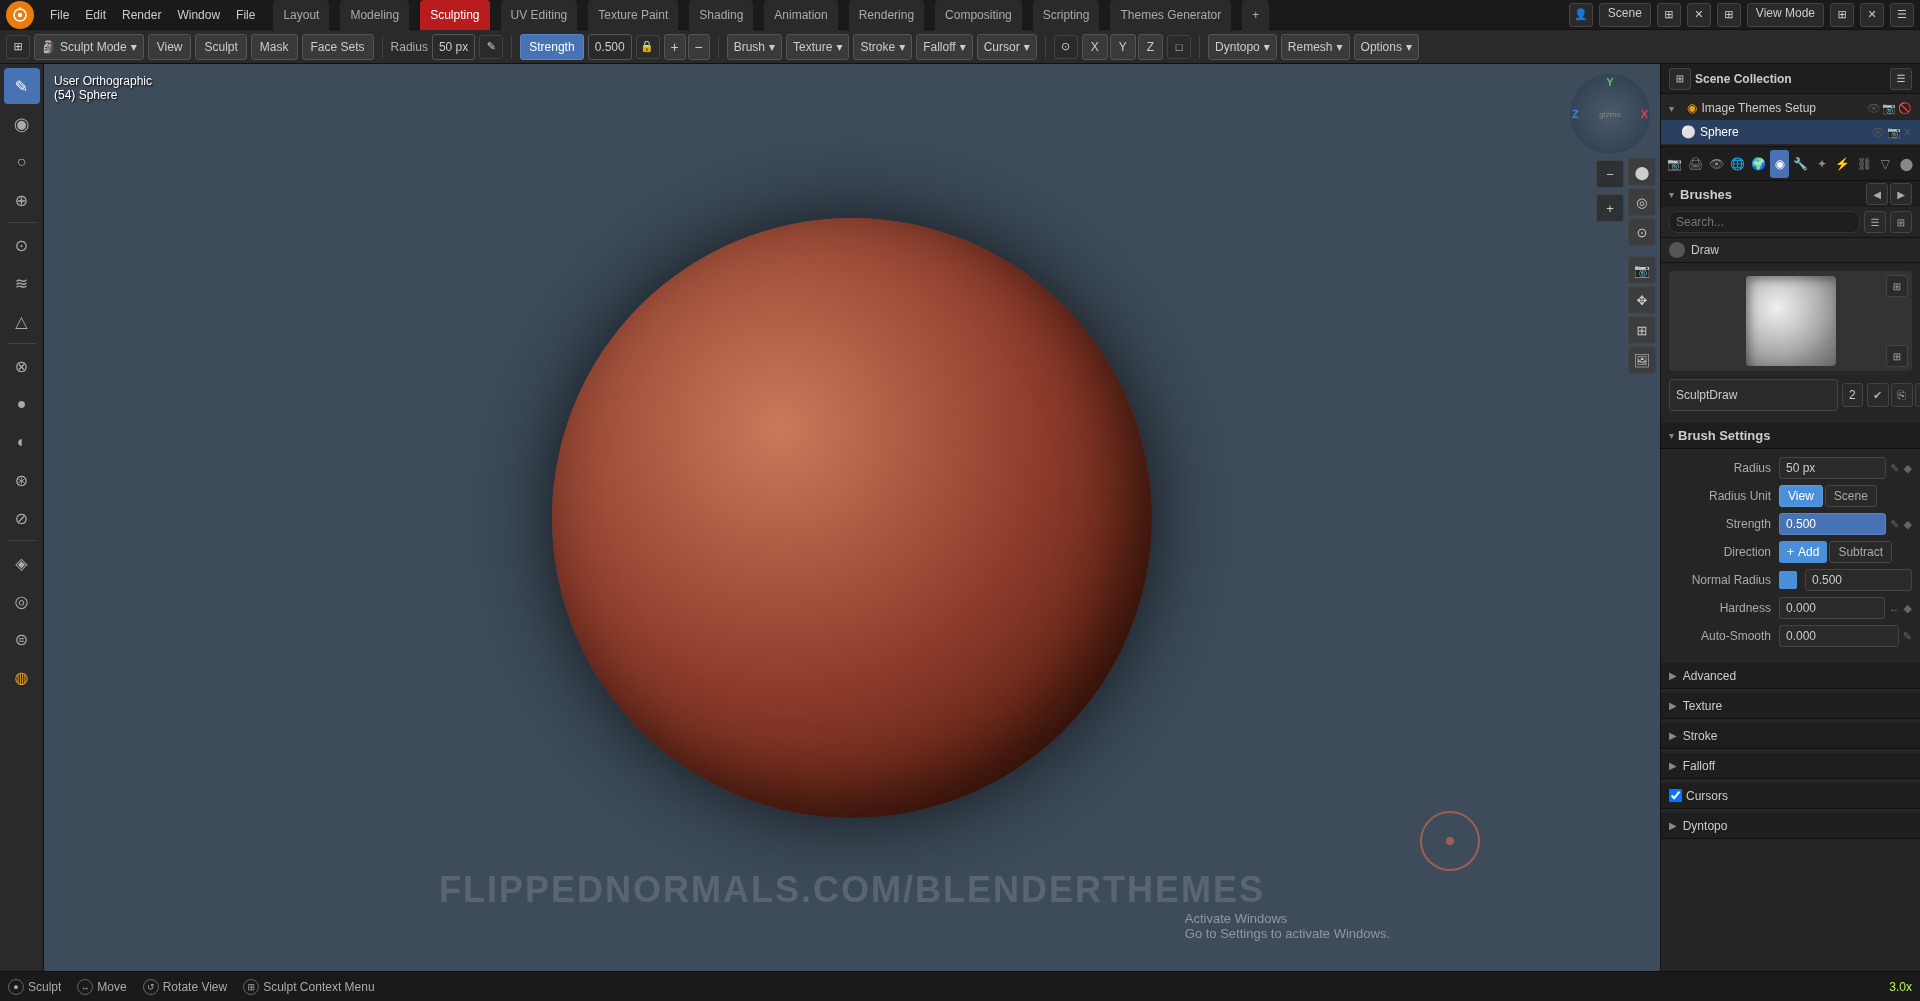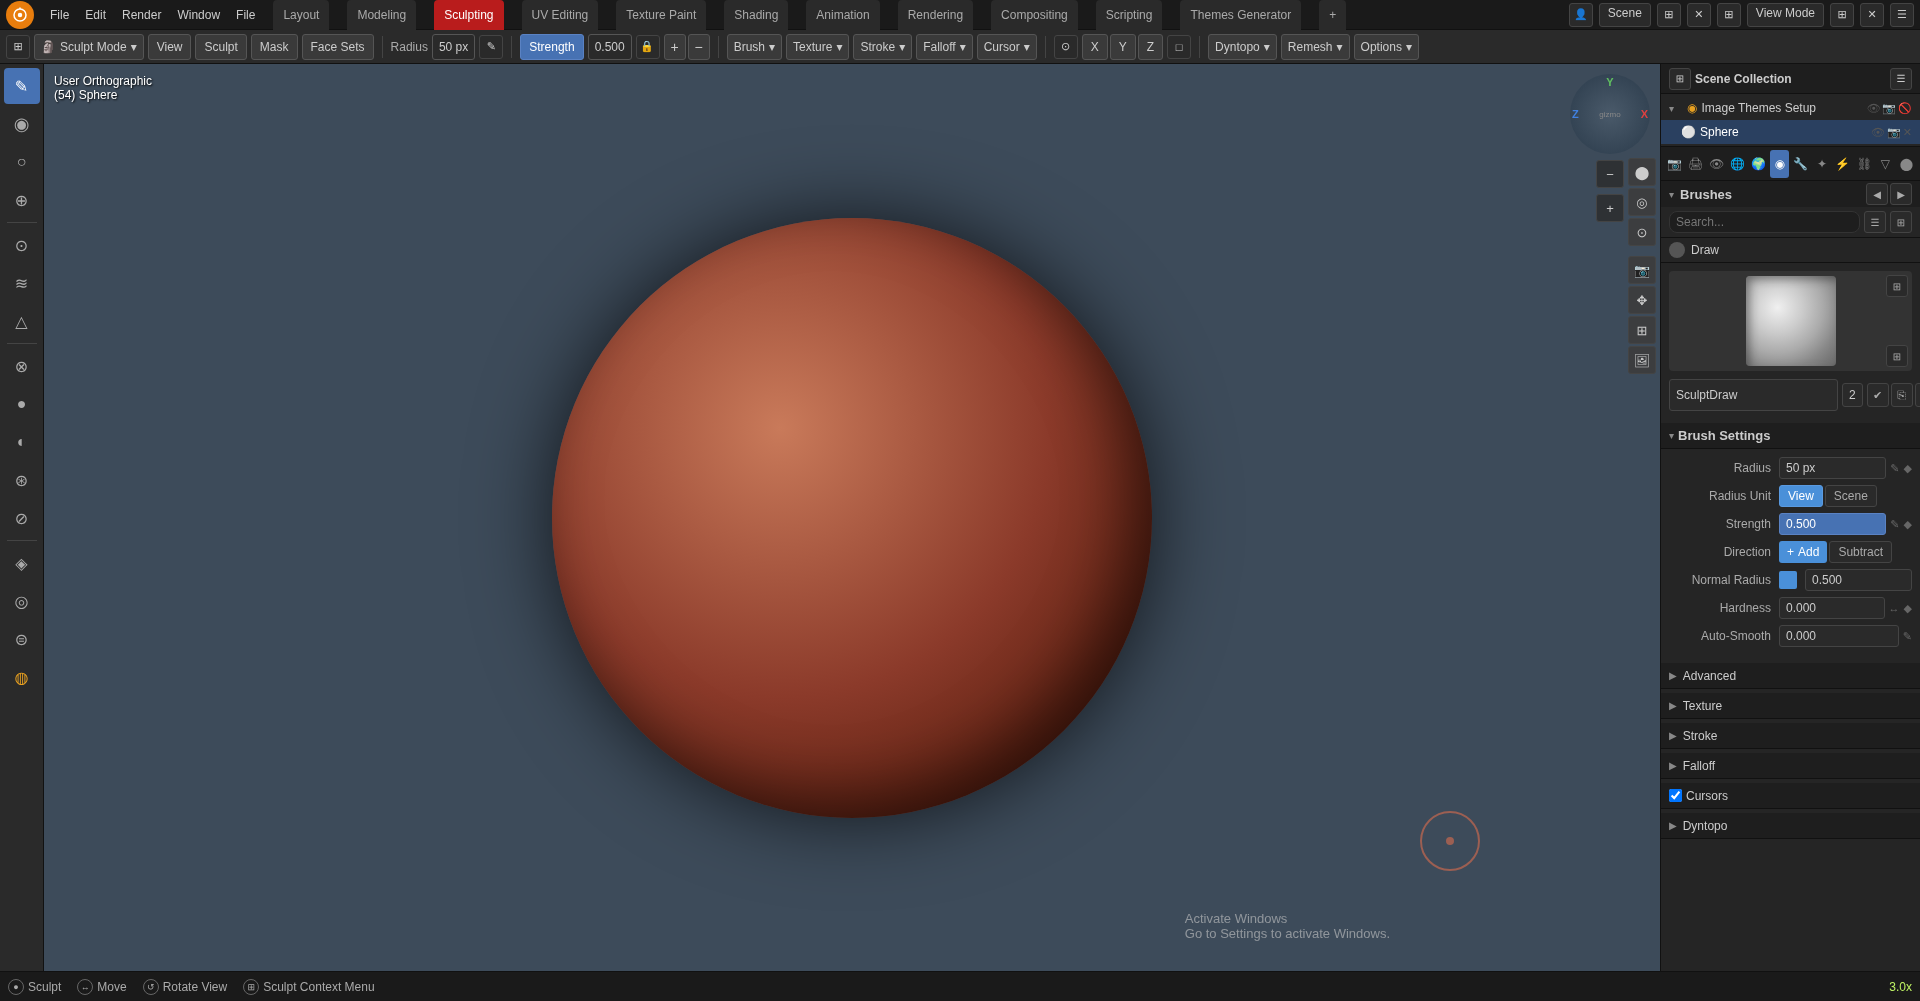--- a/index.html
+++ b/index.html
@@ -6,21 +6,21 @@
     body { width: 1920px; height: 1001px; overflow: hidden; background: #1e1e1e; font-family: 'Arial', sans-serif; font-size: 12px; color: #ccc; }
 
     
     .top-menu-bar {
       display: flex; align-items: center; height: 30px; background: #1a1a1a; border-bottom: 1px solid #111;
       padding: 0 6px; gap: 0;
     }
     .top-menu-bar .logo { width: 28px; height: 28px; background: #e87d0d; border-radius: 50%; display: flex; align-items: center; justify-content: center; margin-right: 8px; flex-shrink: 0; }
     .top-menu-bar .logo svg { width: 18px; height: 18px; }
     .menu-item { padding: 2px 8px; cursor: pointer; color: #ccc; font-size: 12px; height: 30px; display: flex; align-items: center; }
-    .workspace-tabs { display: flex; align-items: center; margin-left: 10px; gap: 18px; }
+    .workspace-tabs { display: flex; align-items: center; margin-left: 10px; gap: 11px; }
     .workspace-tab { padding: 2px 10px; cursor: pointer; color: #aaa; font-size: 12px; height: 30px; display: flex; align-items: center; background: #2a2a2a; border-radius: 4px 4px 0 0; }
     .workspace-tab.active { background: #b91c1c; color: #fff; }
     .top-right-controls { margin-left: auto; display: flex; align-items: center; gap: 6px; }
     .scene-selector { background: #2a2a2a; border: 1px solid #444; color: #ccc; padding: 2px 8px; font-size: 12px; border-radius: 3px; cursor: pointer; height: 24px; }
     .view-layer-btn { background: #2a2a2a; border: 1px solid #444; color: #ccc; padding: 2px 8px; font-size: 12px; border-radius: 3px; cursor: pointer; height: 24px; }
     .icon-btn { width: 24px; height: 24px; background: #2a2a2a; border: 1px solid #444; border-radius: 3px; display: flex; align-items: center; justify-content: center; cursor: pointer; color: #ccc; font-size: 11px; }
 
     
     .header-toolbar {
       display: flex; align-items: center; height: 34px; background: #2a2a2a; border-bottom: 1px solid #111; padding: 0 6px; gap: 4px;
@@ -254,20 +254,21 @@
   <div class="viewport">
     <div class="viewport-info">
       <div>User Orthographic</div>
       <div>(54) Sphere</div>
     </div>
 
     <div class="sphere-container">
       <div class="sphere-canvas"></div>
     </div>
 
+    <div class="watermark">FLIPPEDNORMALS.COM/BLENDERTHEMES</div>
 
     <div class="cursor-circle">
       <div class="cursor-dot"></div>
     </div>
 
     <div class="gizmo-area">
       <div class="gizmo">
         <div class="gizmo-axis">
           <span style="font-size:8px;color:#888;">gizmo</span>
         </div>

